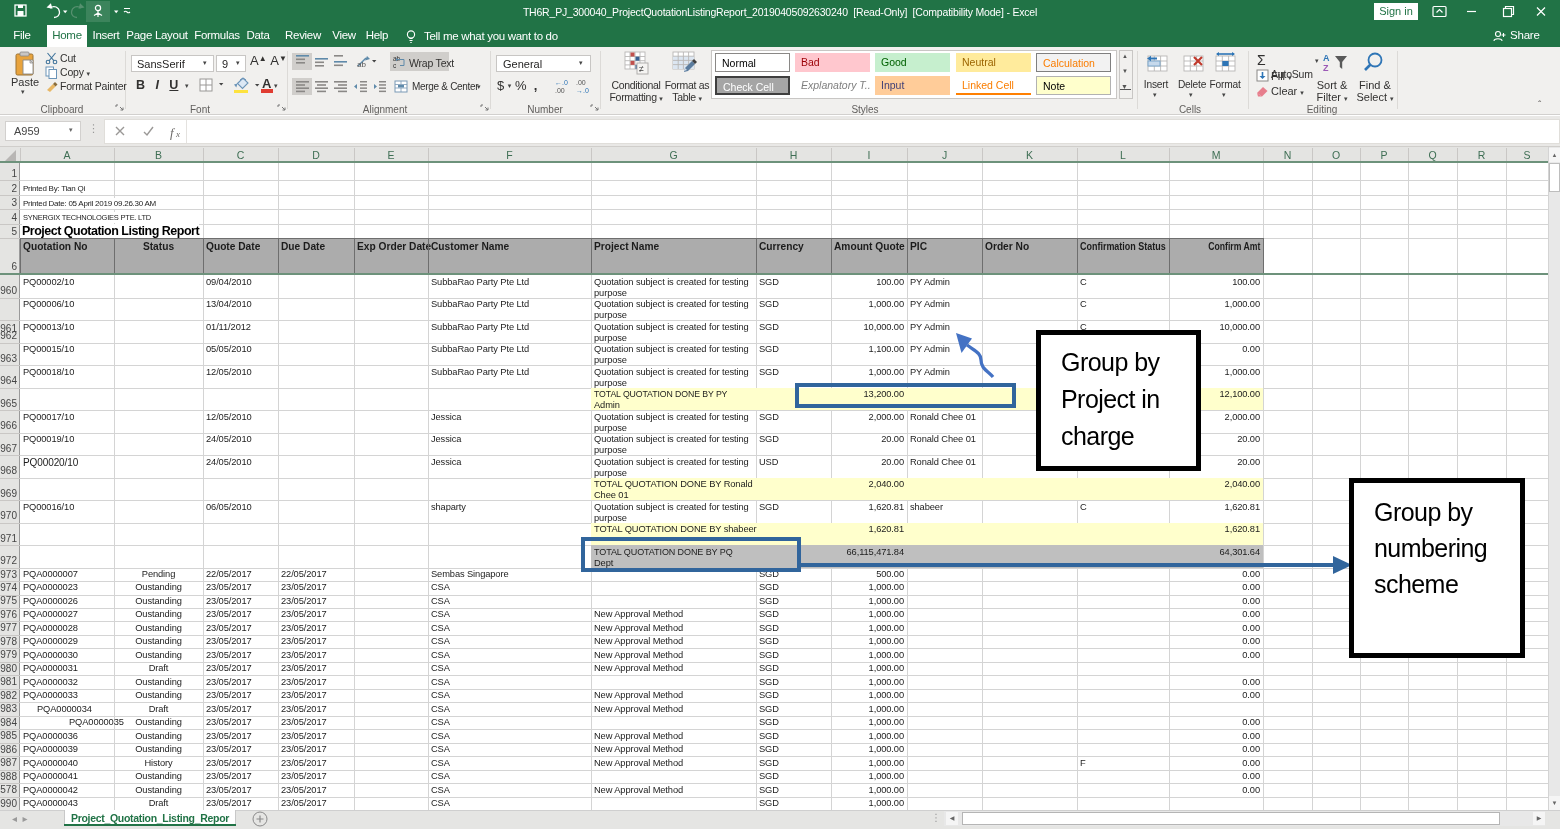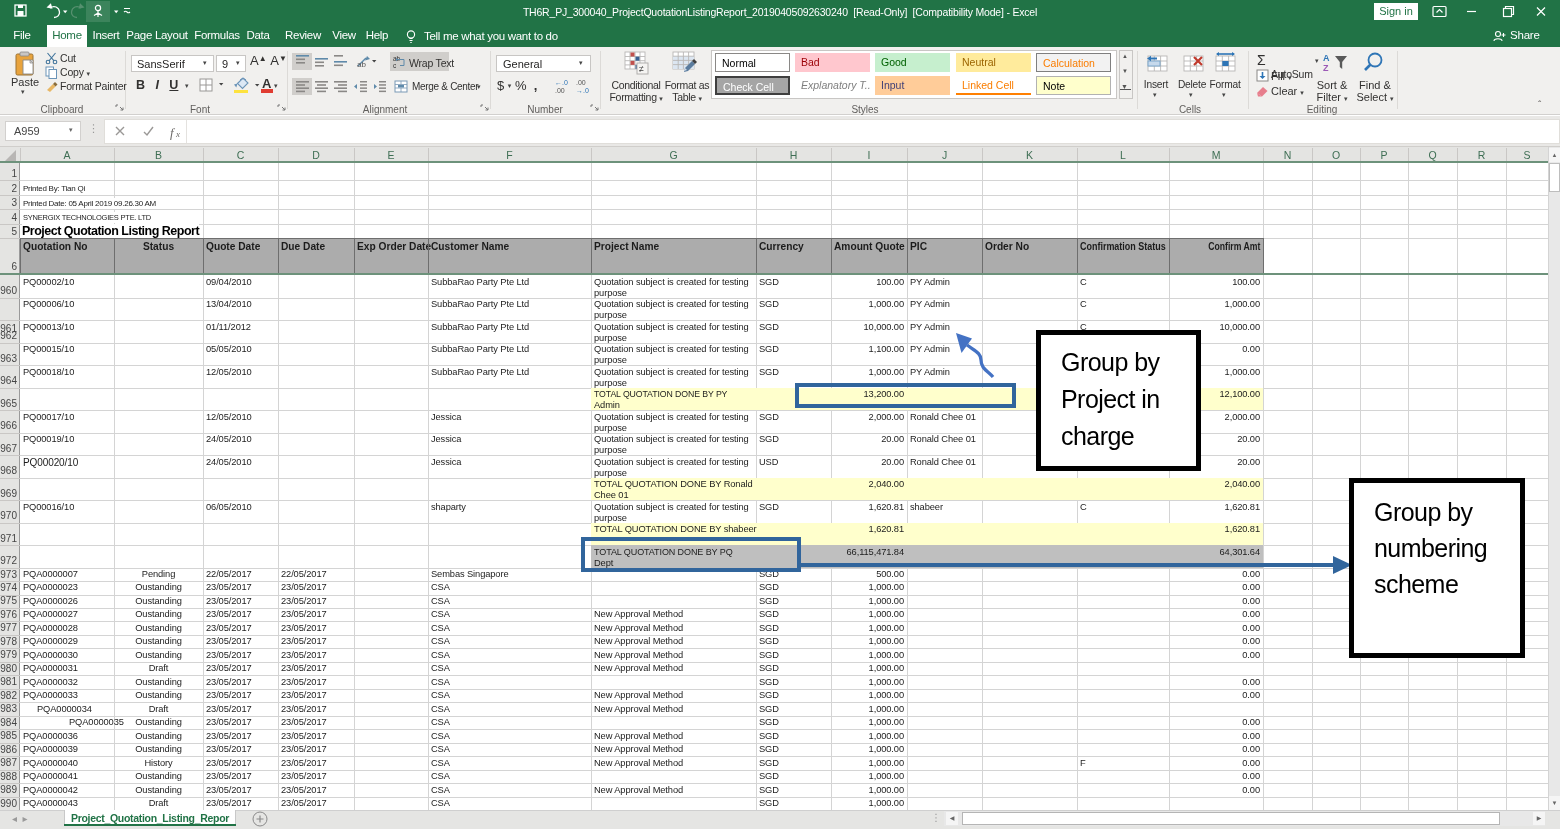--- a/index.html
+++ b/index.html
@@ -533,21 +533,21 @@
 <div class="a" style="left:0;top:716.8px;width:17px;text-align:right;font-size:10px;color:#454545">984</div>
 <div class="a" style="left:0;top:729.3px;width:20px;height:1px;background:#c9c7c5"></div>
 <div class="a" style="left:0;top:730.2px;width:17px;text-align:right;font-size:10px;color:#454545">985</div>
 <div class="a" style="left:0;top:742.7px;width:20px;height:1px;background:#c9c7c5"></div>
 <div class="a" style="left:0;top:743.7px;width:17px;text-align:right;font-size:10px;color:#454545">986</div>
 <div class="a" style="left:0;top:756.2px;width:20px;height:1px;background:#c9c7c5"></div>
 <div class="a" style="left:0;top:757.2px;width:17px;text-align:right;font-size:10px;color:#454545">987</div>
 <div class="a" style="left:0;top:769.7px;width:20px;height:1px;background:#c9c7c5"></div>
 <div class="a" style="left:0;top:770.7px;width:17px;text-align:right;font-size:10px;color:#454545">988</div>
 <div class="a" style="left:0;top:783.2px;width:20px;height:1px;background:#c9c7c5"></div>
-<div class="a" style="left:0;top:784.2px;width:17px;text-align:right;font-size:10px;color:#454545">989</div>
+<div class="a" style="left:0;top:784.2px;width:17px;text-align:right;font-size:10px;color:#454545">578</div>
 <div class="a" style="left:0;top:796.7px;width:20px;height:1px;background:#c9c7c5"></div>
 <div class="a" style="left:0;top:797.6px;width:17px;text-align:right;font-size:10px;color:#454545">990</div>
 <div class="a" style="left:0;top:810.1px;width:20px;height:1px;background:#c9c7c5"></div>
 <div class="cell" style="left:23px;top:183px;font-size:8px;letter-spacing:-0.25px;color:#1c1c1c;background:#fff;">Printed By: Tian Qi</div>
 <div class="cell" style="left:23px;top:198px;font-size:8px;letter-spacing:-0.25px;color:#1c1c1c;background:#fff;">Printed Date: 05 April 2019 09.26.30 AM</div>
 <div class="cell" style="left:23px;top:212px;font-size:8px;letter-spacing:-0.25px;color:#1c1c1c;background:#fff;"><span style="display:inline-block;transform:scaleX(0.94);transform-origin:0 0">SYNERGIX TECHNOLOGIES PTE. LTD</span></div>
 <div class="a" style="left:22px;top:224px;font-size:12.5px;font-weight:bold;color:#000;background:#fff;white-space:nowrap;letter-spacing:-0.5px">Project Quotation Listing Report</div>
 <div class="a" style="left:20px;top:238px;width:1243px;height:35px;background:#acacac;border-top:1px solid #6e6e6e"></div>
 <div class="cell" style="left:23px;top:241px;width:88px;text-align:left;font-weight:bold;letter-spacing:0px;font-size:10.2px">Quotation No</div>
 <div class="cell" style="left:117px;top:241px;width:83px;text-align:center;font-weight:bold;letter-spacing:0px;font-size:10.2px">Status</div>

